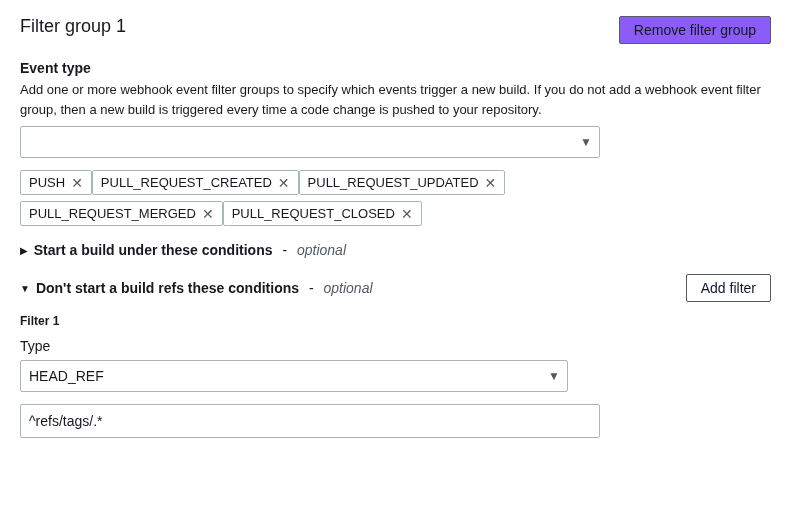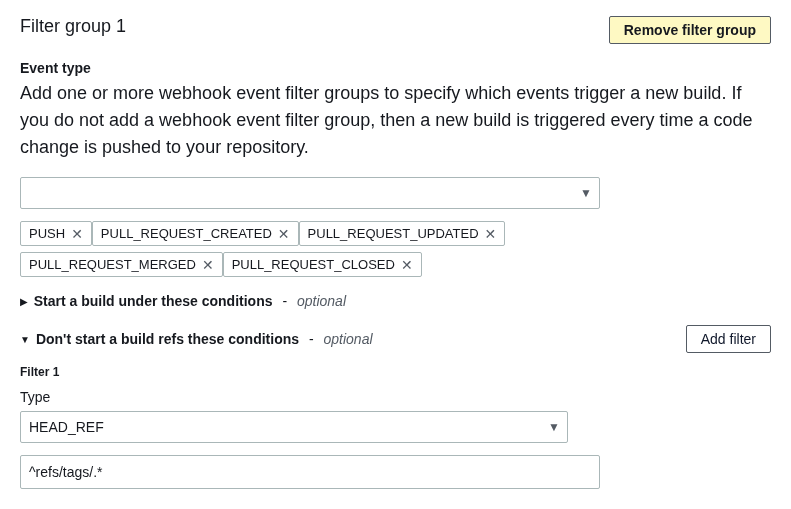--- a/index.html
+++ b/index.html
@@ -25,40 +25,40 @@
     }
 
     .filter-group-title {
       font-size: 18px;
       font-weight: 400;
       color: #16191f;
     }
 
     .remove-filter-group-btn {
       border: 1px solid #545b64;
-      background: #fef9c3;
+      background: #8b5cf6;
       color: #16191f;
       padding: 5px 14px;
       border-radius: 2px;
       cursor: pointer;
       font-size: 14px;
-      font-weight: 700;
+      font-weight: 400;
       white-space: nowrap;
     }
 
     .section-label {
       font-weight: 700;
       font-size: 14px;
       margin-bottom: 4px;
     }
 
     .section-description {
-      font-size: 18px;
-      color: #16191f;
-      margin-bottom: 16px;
+      font-size: 13px;
+      color: #16191f;
+      margin-bottom: 7px;
       line-height: 1.5;
     }
 
     .dropdown-wrapper {
       position: relative;
       width: 580px;
       margin-bottom: 12px;
     }
 
     .dropdown-select {

